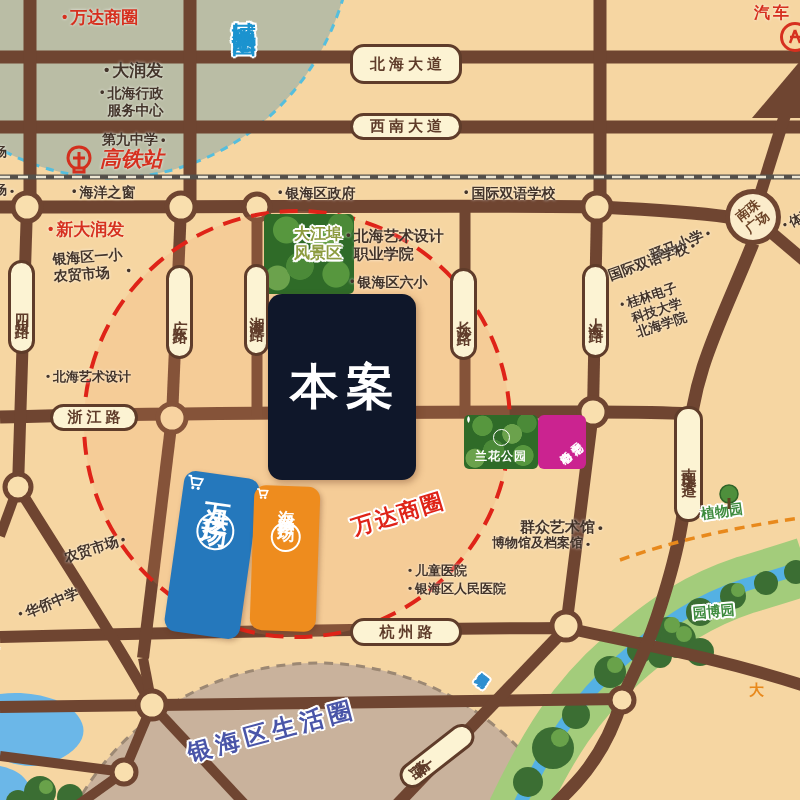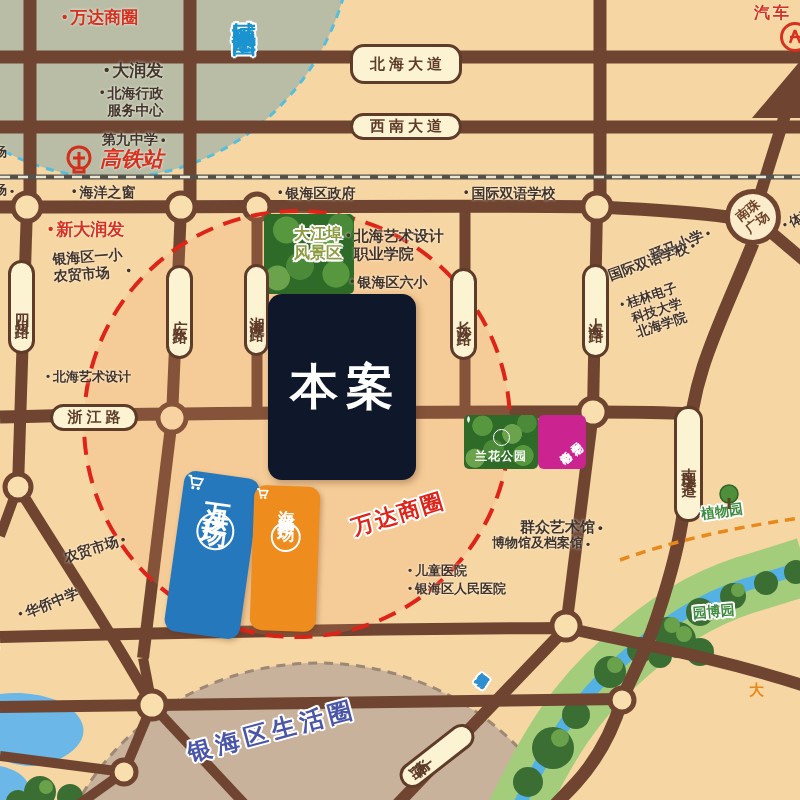--- a/index.html
+++ b/index.html
@@ -228,20 +228,23 @@
 
 <div class="pill" style="left: 350px; top: 44px; width: 112px; height: 40px;">
       <span>北海大道</span>
     </div>
     <div class="pill" style="left: 350px; top: 113px; width: 112px; height: 27px;">
       <span>西南大道</span>
     </div>
     <div class="pill" style="left: 50px; top: 404px; width: 88px; height: 27px;">
       <span>浙江路</span>
     </div>
+    <div class="pill" style="left: 350px; top: 618px; width: 112px; height: 28px;">
+      <span>杭州路</span>
+    </div>
     <div class="pill v" style="left: 8px; top: 260px; width: 27px; height: 94px;">
       <span>四川路</span>
     </div>
     <div class="pill v" style="left: 166px; top: 265px; width: 27px; height: 94px;">
       <span>广东路</span>
     </div>
     <div class="pill v" style="left: 244px; top: 264px; width: 25px; height: 92px;">
       <span>湘潭路</span>
     </div>
     <div class="pill v" style="left: 450px; top: 268px; width: 27px; height: 92px;">

